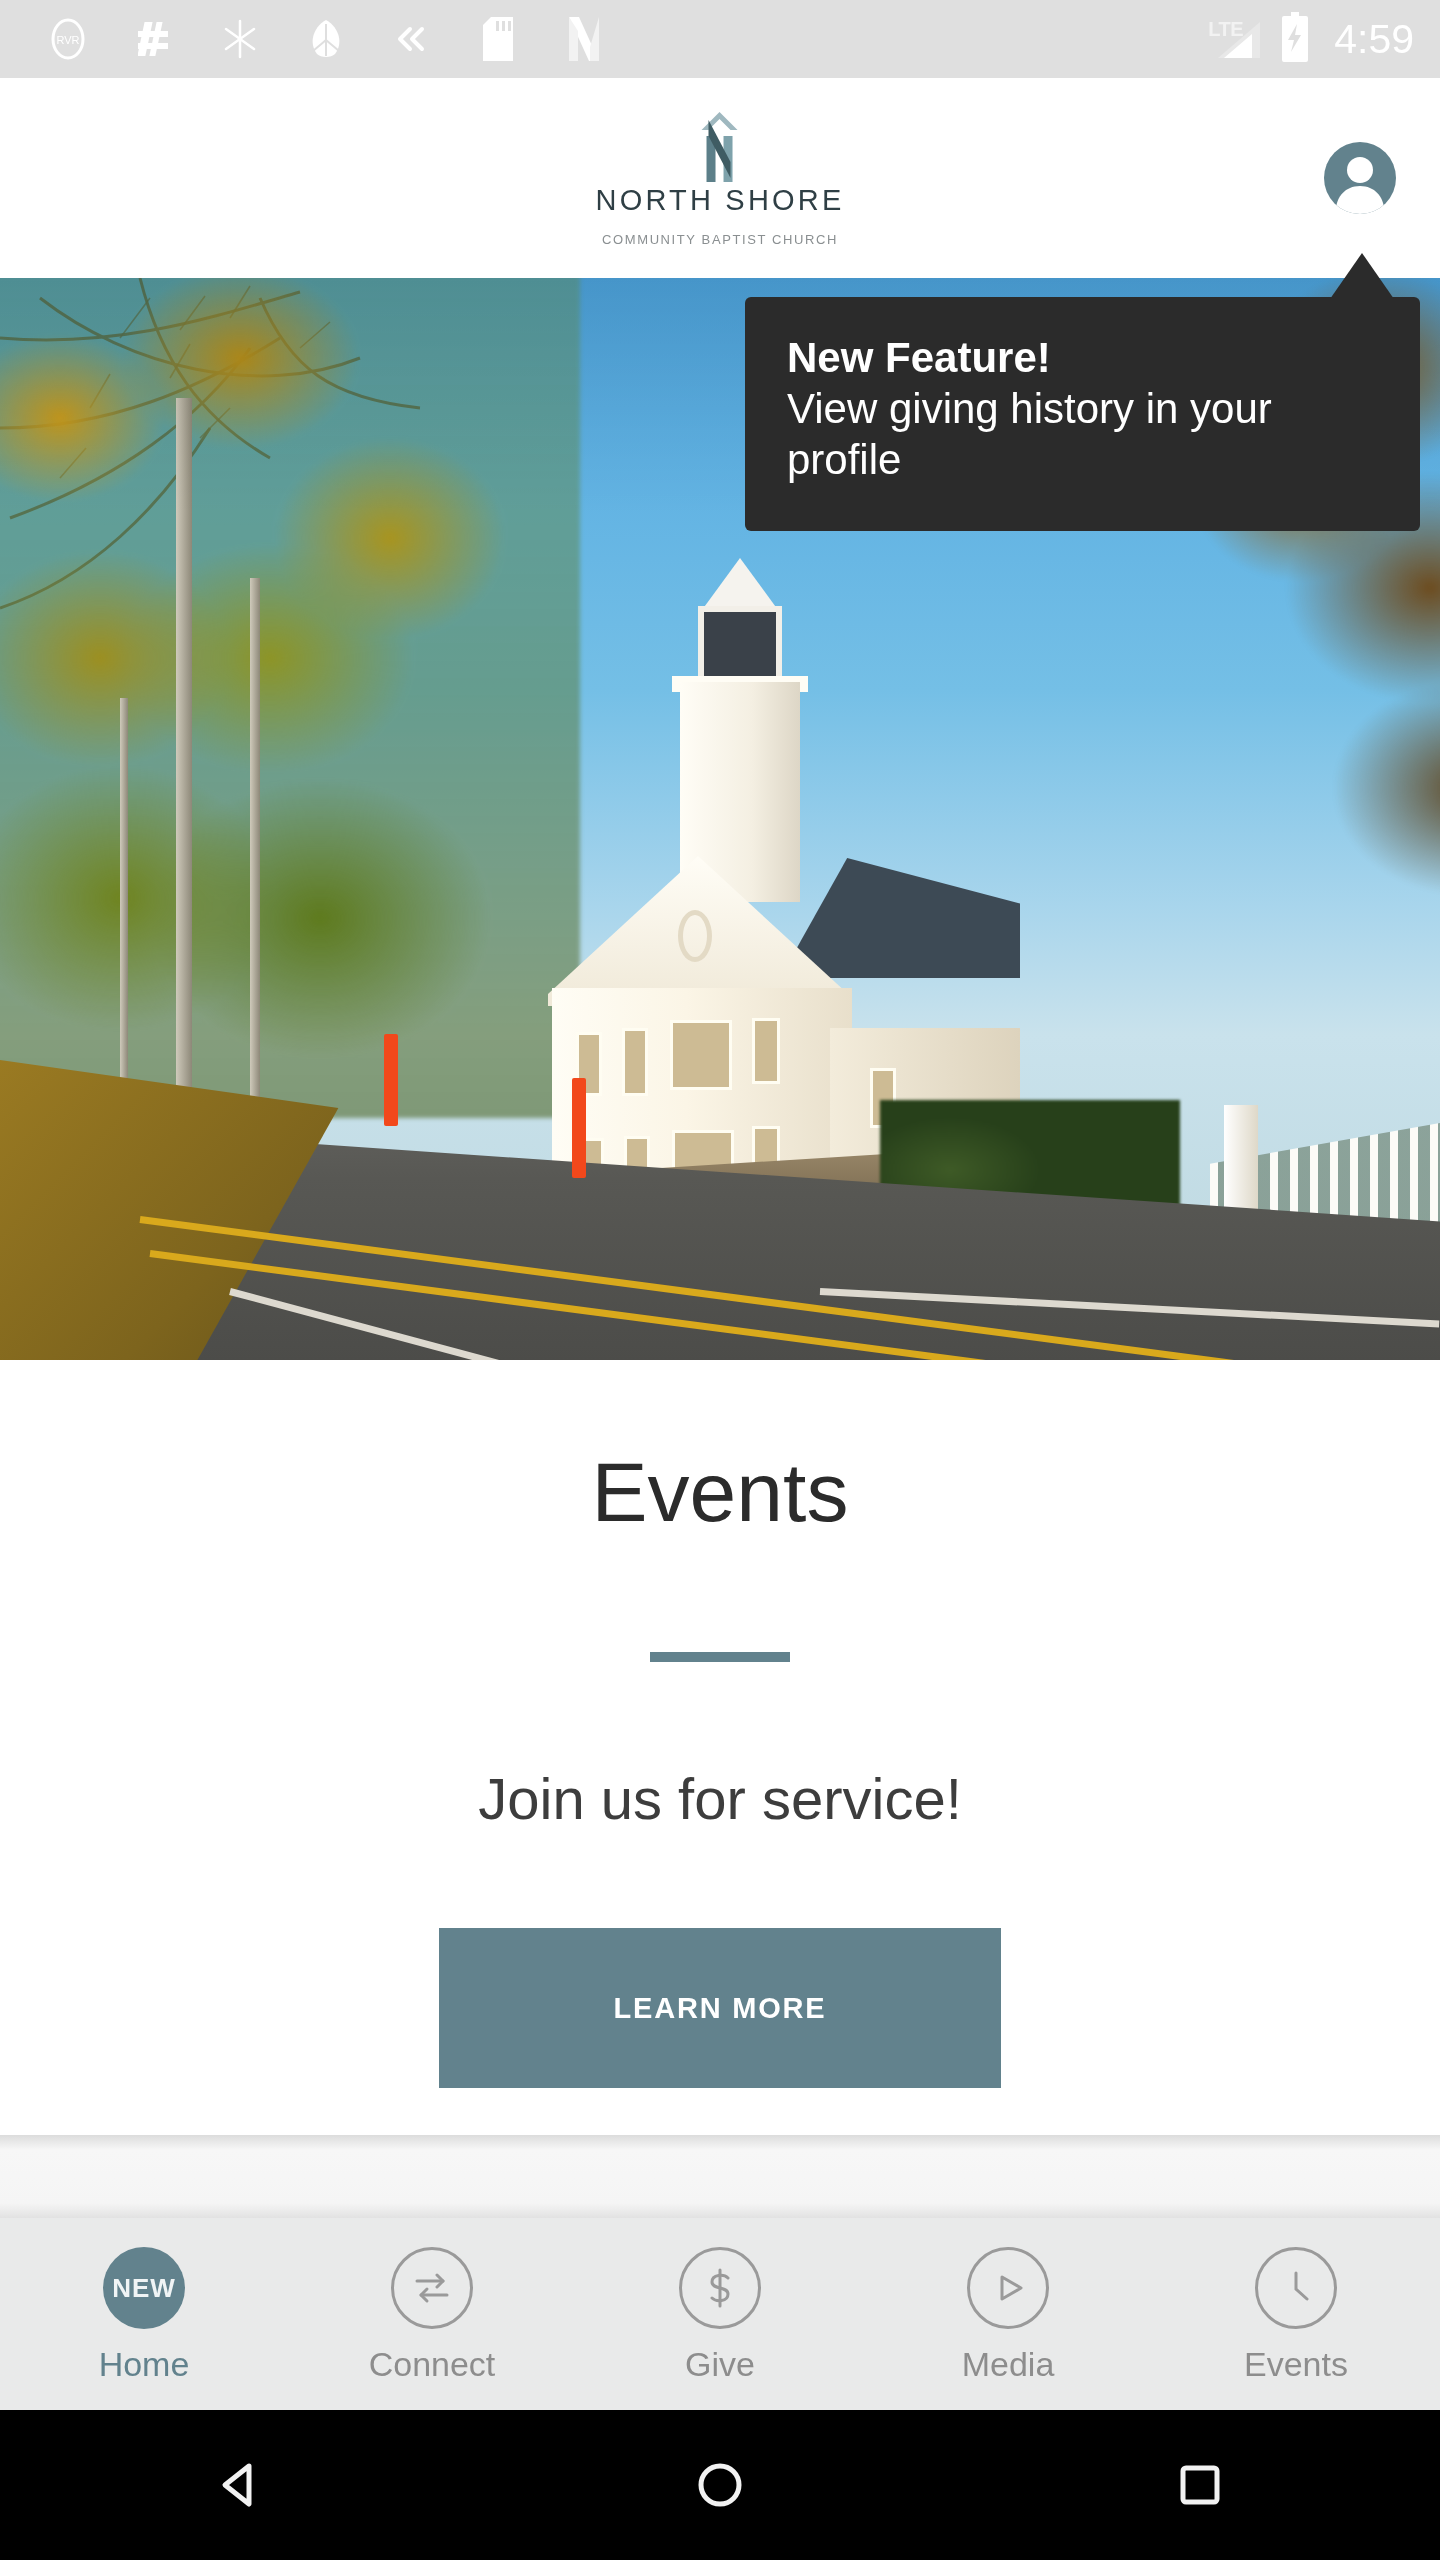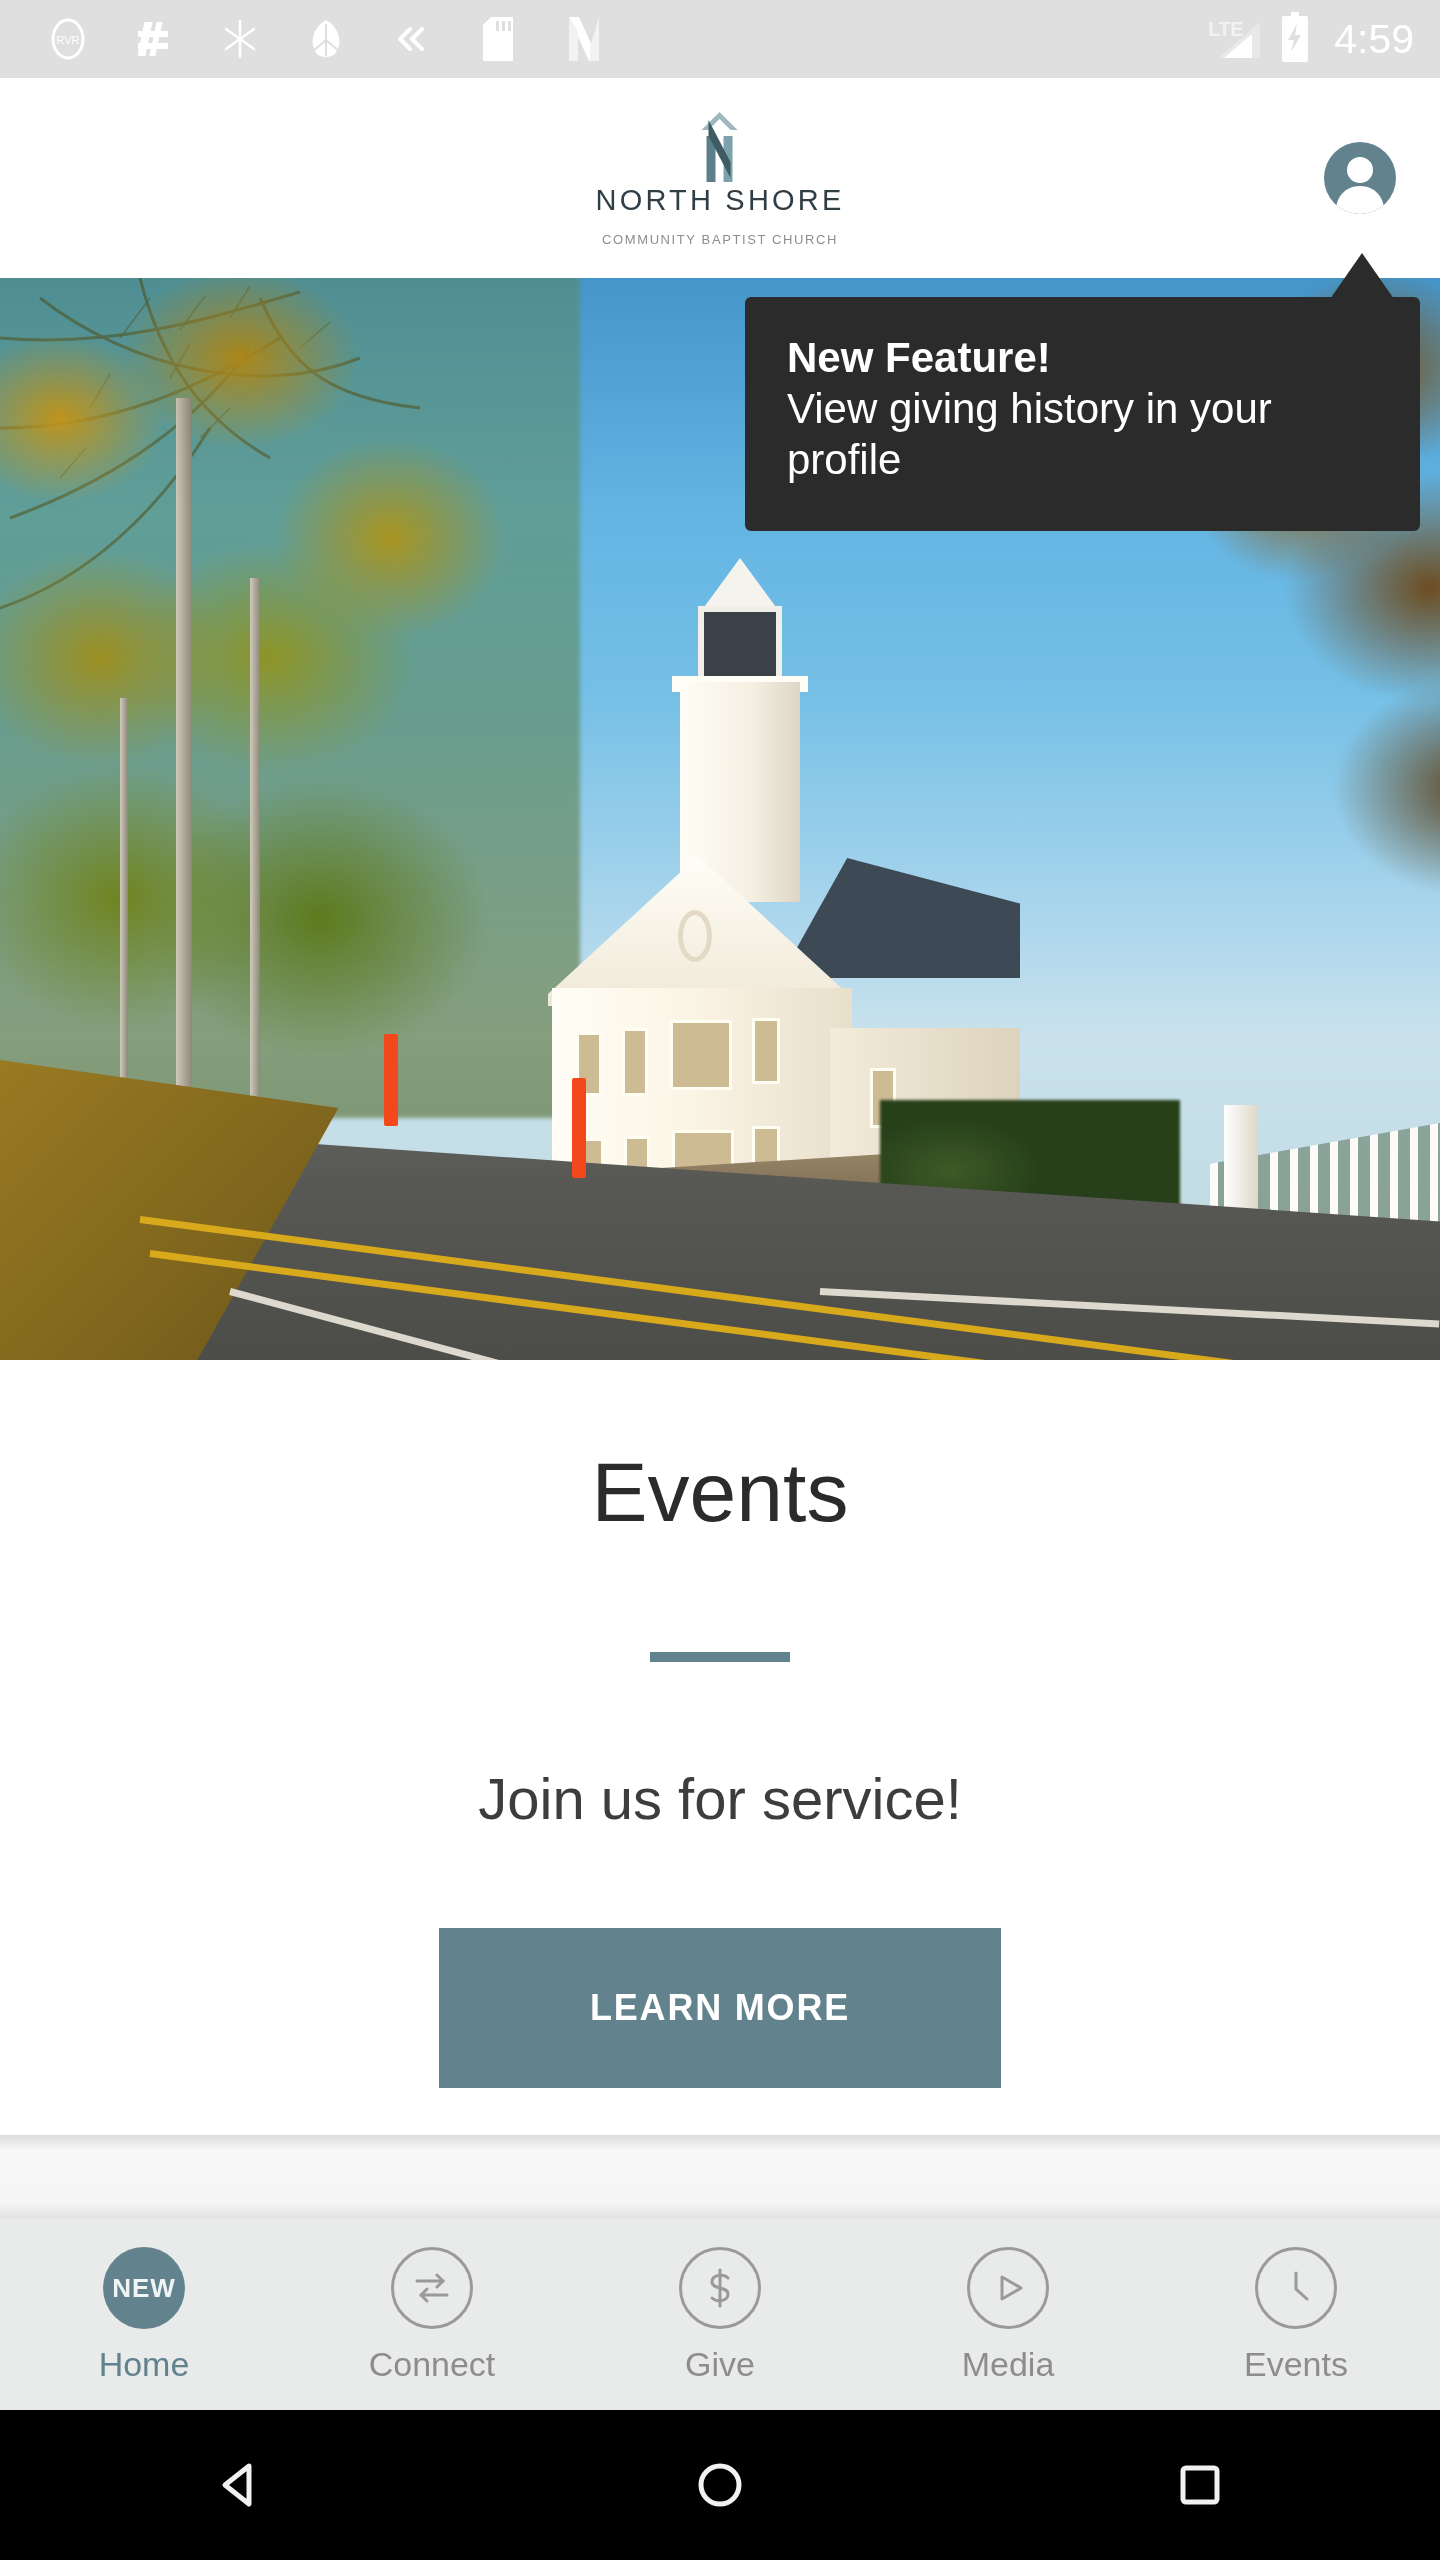--- a/index.html
+++ b/index.html
@@ -211,21 +211,21 @@
   }
   .divider {
     width:140px; height:10px; background:#62828d; margin:118px auto 0;
   }
   .tagline {
     font-size:58px; color:#3d3d3d; font-weight:400; margin-top:108px;
     line-height:1;
   }
   .cta {
     display:inline-block; margin-top:100px; width:562px; height:160px;
-    background:#62828d; color:#fff; font-size:36px; font-weight:bold;
+    background:#62828d; color:#fff; font-size:29px; font-weight:bold;
     letter-spacing:1.8px; line-height:160px; border:none; cursor:pointer;
     font-family:"Liberation Sans", sans-serif;
   }
   .gap-band {
     position:absolute; top:2135px; left:0; width:1440px; height:83px;
     background:linear-gradient(to bottom,#dcdcdc 0%,#f7f7f7 18%,#f5f5f5 82%,#e2e2e2 100%);
   }
 
   
   .tabbar {

